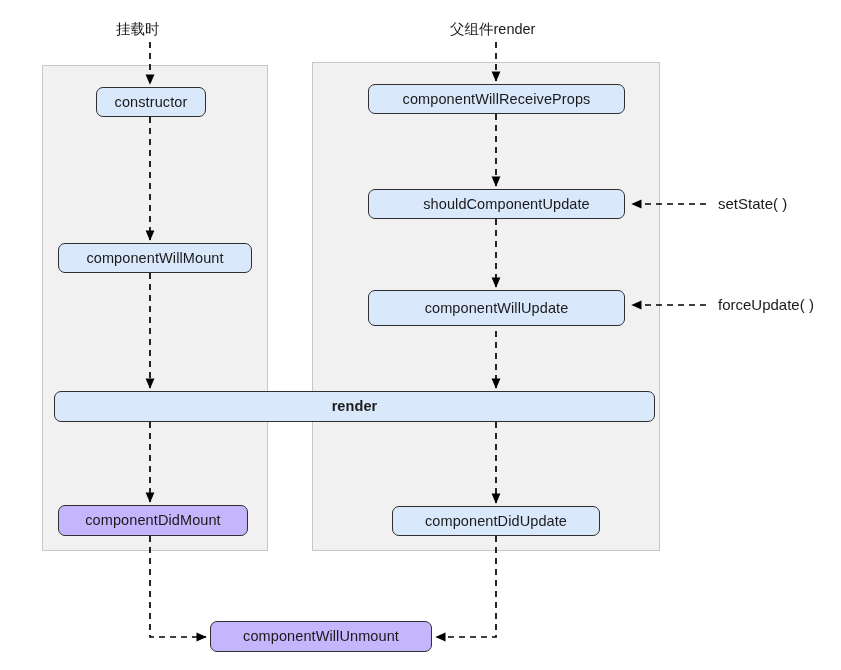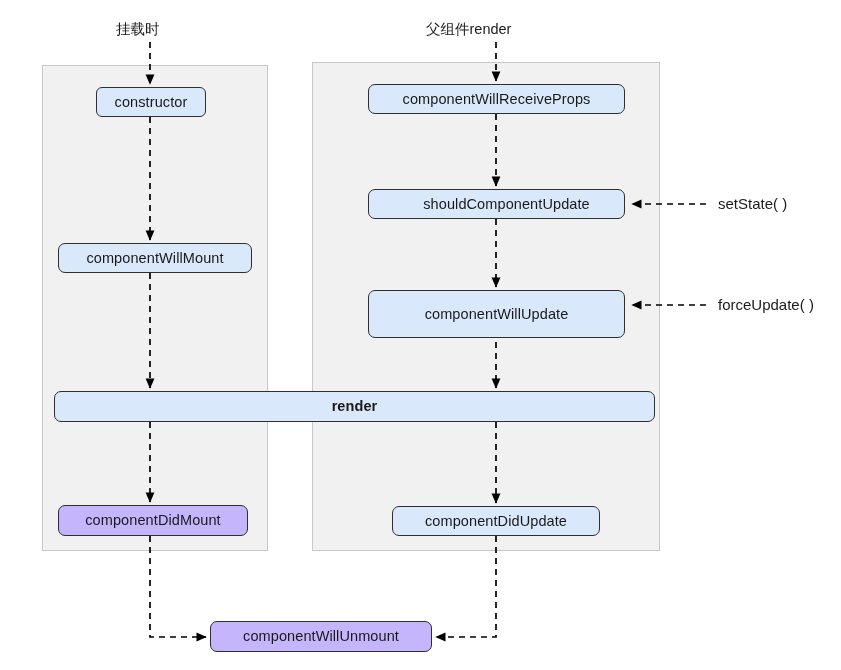--- a/index.html
+++ b/index.html
@@ -95,29 +95,29 @@
     <line x1="496" y1="219" x2="496" y2="287" stroke="#000" stroke-width="1.7" stroke-dasharray="6,5" marker-end="url(#arrowhead)"></line>
     <line x1="496" y1="320" x2="496" y2="388" stroke="#000" stroke-width="1.7" stroke-dasharray="6,5" marker-end="url(#arrowhead)"></line>
     <line x1="496" y1="422" x2="496" y2="503" stroke="#000" stroke-width="1.7" stroke-dasharray="6,5" marker-end="url(#arrowhead)"></line>
     <polyline points="496,536 496,637 436,637" fill="none" stroke="#000" stroke-width="1.7" stroke-dasharray="6,5" marker-end="url(#arrowhead)"></polyline>
 
     <line x1="706" y1="204" x2="632" y2="204" stroke="#000" stroke-width="1.7" stroke-dasharray="6,5" marker-end="url(#arrowhead)"></line>
     <line x1="706" y1="305" x2="632" y2="305" stroke="#000" stroke-width="1.7" stroke-dasharray="6,5" marker-end="url(#arrowhead)"></line>
   </svg>
 
   <div class="caption" style="left:116px; top:22px;">挂载时</div>
-  <div class="caption" style="left:426px; top:22px;">父组件render</div>
+  <div class="caption" style="left:450px; top:22px;">父组件render</div>
 
-  <div class="node blue" style="left:96px; top:87px; width:110px; height:30px;border-radius:6px;">constructor</div>
+  <div class="node blue" style="left:96px; top:87px; width:110px; height:30px;">constructor</div>
   <div class="node blue" style="left:58px; top:243px; width:194px; height:30px;">componentWillMount</div>
   <div class="node green" style="left:58px; top:505px; width:190px; height:31px;">componentDidMount</div>
 
   <div class="node blue" style="left:368px; top:84px; width:257px; height:30px;">componentWillReceiveProps</div>
   <div class="node blue" style="left:368px; top:189px; width:257px; height:30px;padding-left:20px;">shouldComponentUpdate</div>
-  <div class="node blue" style="left:368px; top:290px; width:257px; height:48px;">componentWillUpdate</div>
+  <div class="node blue" style="left:368px; top:290px; width:257px; height:36px;">componentWillUpdate</div>
   <div class="node blue" style="left:392px; top:506px; width:208px; height:30px;">componentDidUpdate</div>
 
   <div class="node blue render-bar" style="left:54px; top:391px; width:601px; height:31px;">render</div>
 
   <div class="node green" style="left:210px; top:621px; width:222px; height:31px;">componentWillUnmount</div>
 
   <div class="side-label" style="left:718px; top:196px;">setState( )</div>
   <div class="side-label" style="left:718px; top:297px;">forceUpdate( )</div>
 
 </div>

